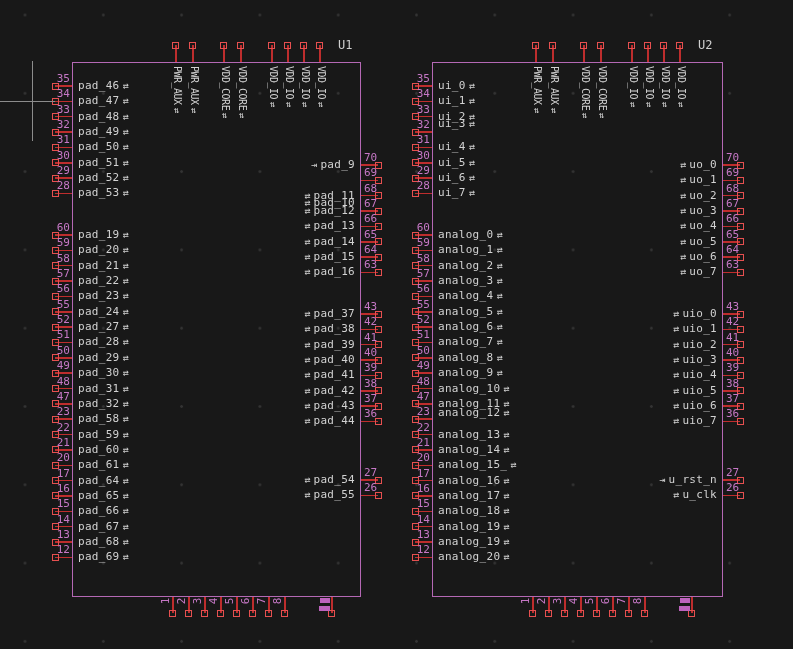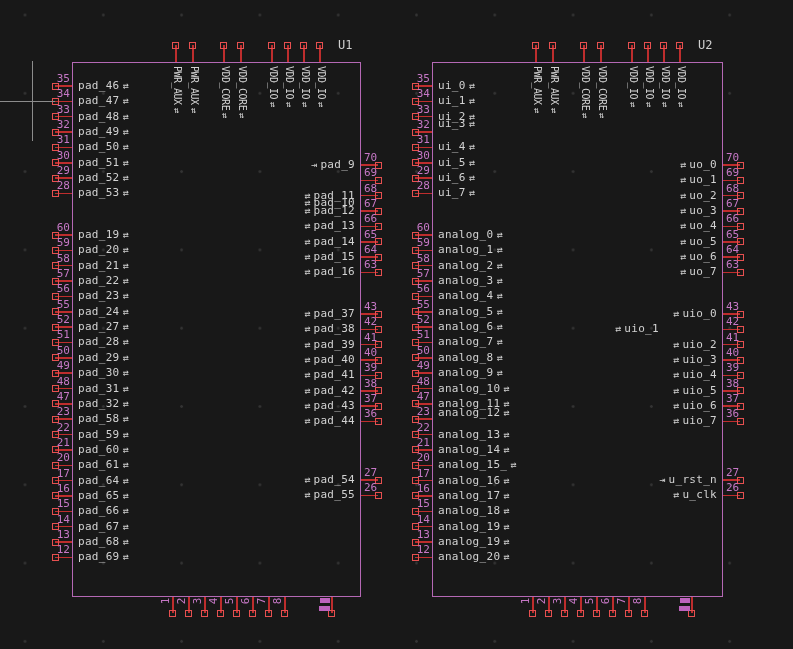--- a/index.html
+++ b/index.html
@@ -626,21 +626,21 @@
       <div style="position: absolute; left: 0px; top: 0px;">
         <div style="position: absolute; left: 723px; top: 313.25px; width: 17px; height: 1.5px; background: rgb(190, 45, 45);"></div>
         <div style="position: absolute; left: 737px; top: 310.5px; width: 7px; height: 7px; border: 1.3px solid rgb(230, 80, 80);"></div>
         <div style="position: absolute; left: 726px; top: 301px; width: 42px; height: 12px; line-height: 12px; text-align: left; color: rgb(198, 120, 198); font-size: 11px;">43</div>
         <div style="position: absolute; left: 557px; top: 307px; width: 160px; height: 14px; line-height: 14px; text-align: right; color: rgb(210, 210, 210); font-size: 11px; letter-spacing: 0.3px; white-space: nowrap;"><span style="margin-right: 3px; font-size: 10px;">⇄</span><span>uio_0</span></div>
       </div>
       <div style="position: absolute; left: 0px; top: 0px;">
         <div style="position: absolute; left: 723px; top: 328.6px; width: 17px; height: 1.5px; background: rgb(190, 45, 45);"></div>
         <div style="position: absolute; left: 737px; top: 325.85px; width: 7px; height: 7px; border: 1.3px solid rgb(230, 80, 80);"></div>
         <div style="position: absolute; left: 726px; top: 316.35px; width: 42px; height: 12px; line-height: 12px; text-align: left; color: rgb(198, 120, 198); font-size: 11px;">42</div>
-        <div style="position: absolute; left: 557px; top: 322.35px; width: 160px; height: 14px; line-height: 14px; text-align: center; color: rgb(210, 210, 210); font-size: 11px; letter-spacing: 0.3px; white-space: nowrap;"><span style="margin-right: 3px; font-size: 10px;">⇄</span><span>uio_1</span></div>
+        <div style="position: absolute; left: 557px; top: 322.35px; width: 160px; height: 14px; line-height: 14px; text-align: right; color: rgb(210, 210, 210); font-size: 11px; letter-spacing: 0.3px; white-space: nowrap;"><span style="margin-right: 3px; font-size: 10px;">⇄</span><span>uio_1</span></div>
       </div>
       <div style="position: absolute; left: 0px; top: 0px;">
         <div style="position: absolute; left: 723px; top: 343.95px; width: 17px; height: 1.5px; background: rgb(190, 45, 45);"></div>
         <div style="position: absolute; left: 737px; top: 341.2px; width: 7px; height: 7px; border: 1.3px solid rgb(230, 80, 80);"></div>
         <div style="position: absolute; left: 726px; top: 331.7px; width: 42px; height: 12px; line-height: 12px; text-align: left; color: rgb(198, 120, 198); font-size: 11px;">41</div>
         <div style="position: absolute; left: 557px; top: 337.7px; width: 160px; height: 14px; line-height: 14px; text-align: right; color: rgb(210, 210, 210); font-size: 11px; letter-spacing: 0.3px; white-space: nowrap;"><span style="margin-right: 3px; font-size: 10px;">⇄</span><span>uio_2</span></div>
       </div>
       <div style="position: absolute; left: 0px; top: 0px;">
         <div style="position: absolute; left: 723px; top: 359.3px; width: 17px; height: 1.5px; background: rgb(190, 45, 45);"></div>
         <div style="position: absolute; left: 737px; top: 356.55px; width: 7px; height: 7px; border: 1.3px solid rgb(230, 80, 80);"></div>

